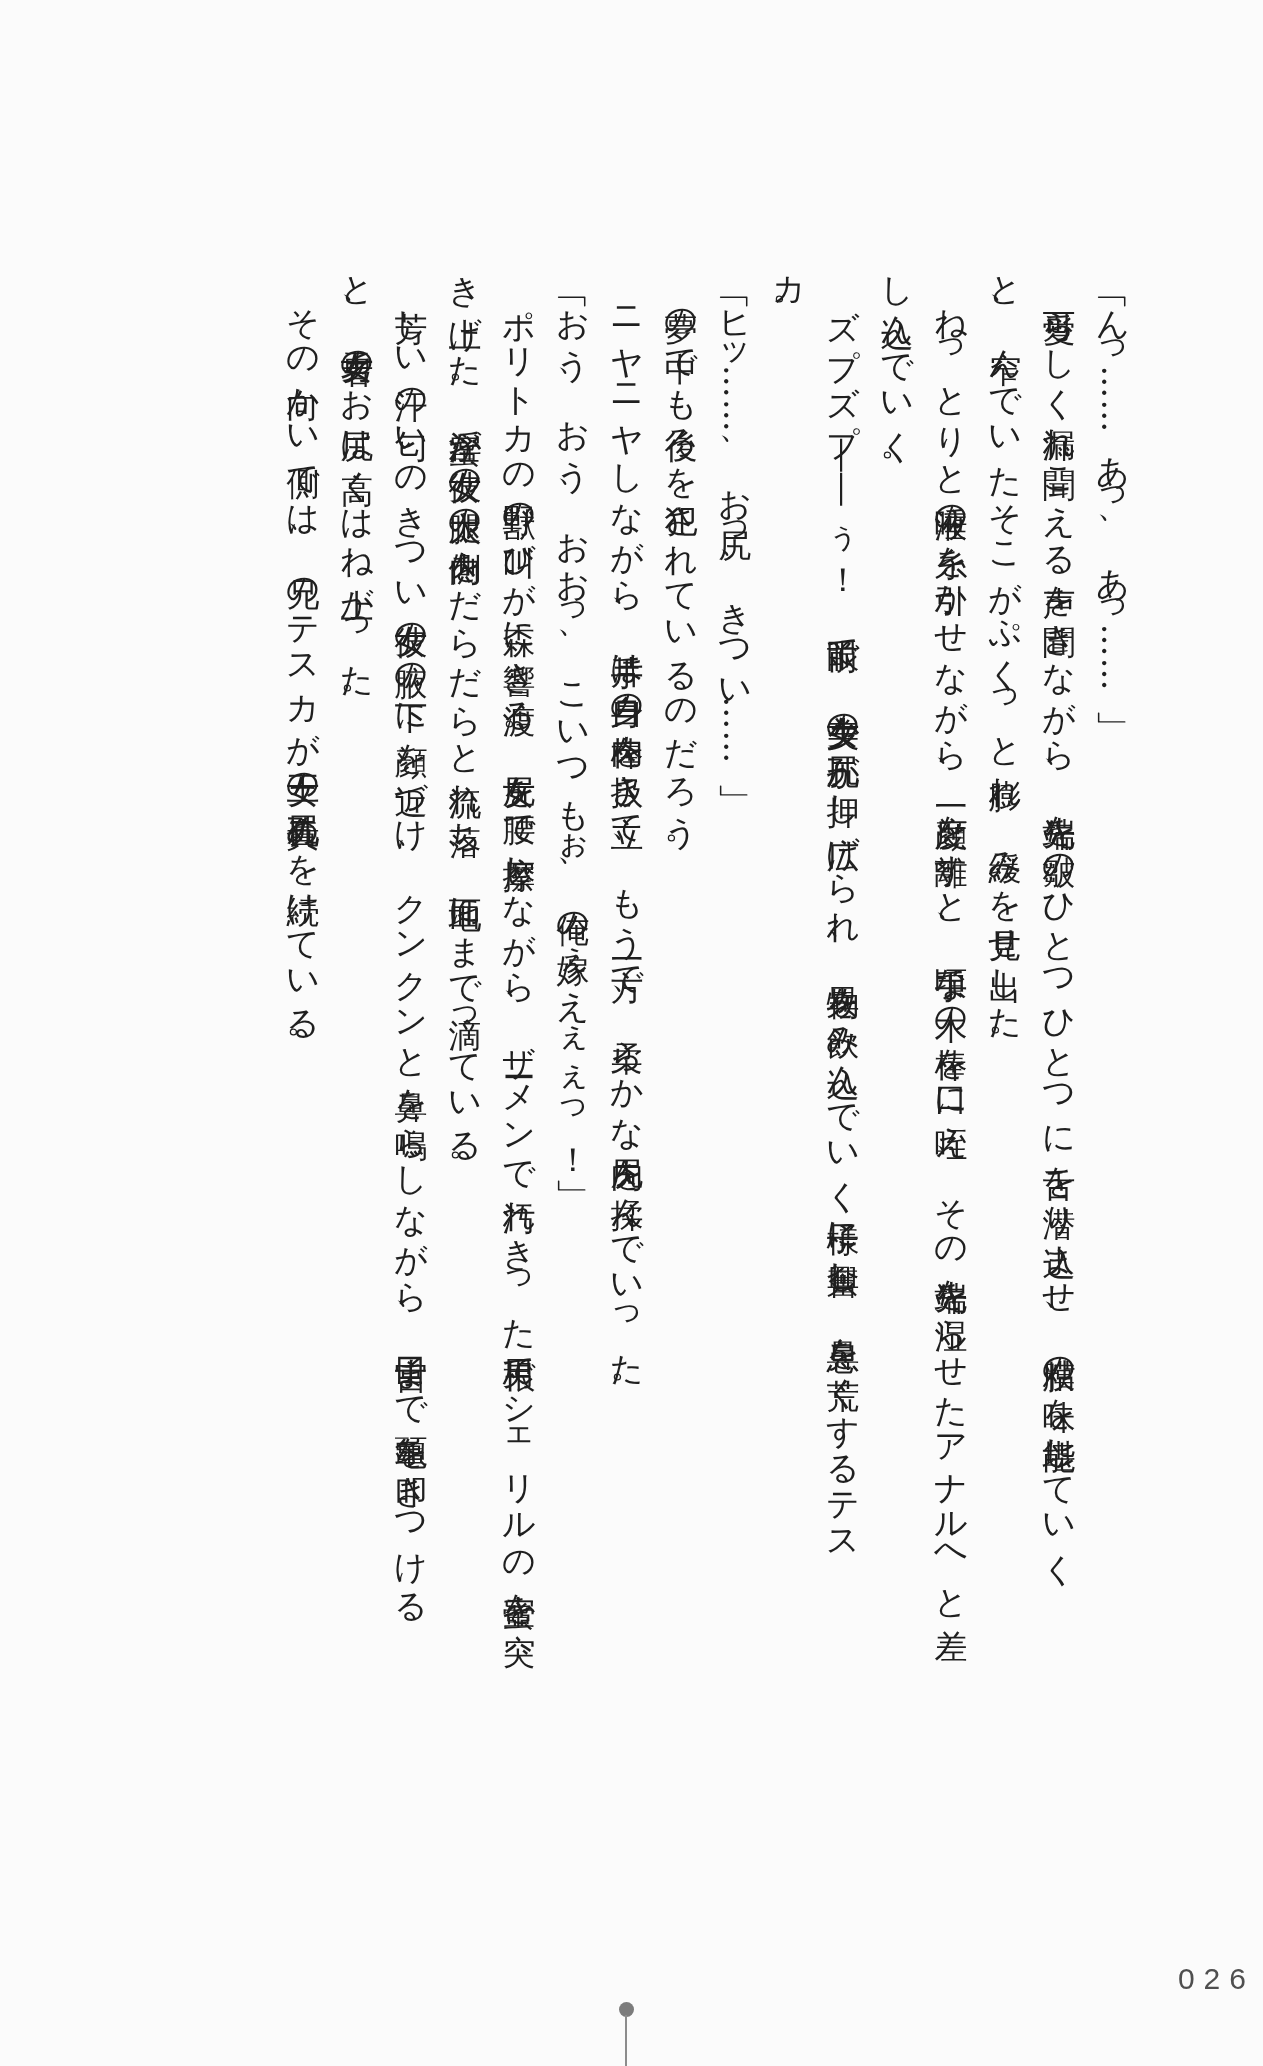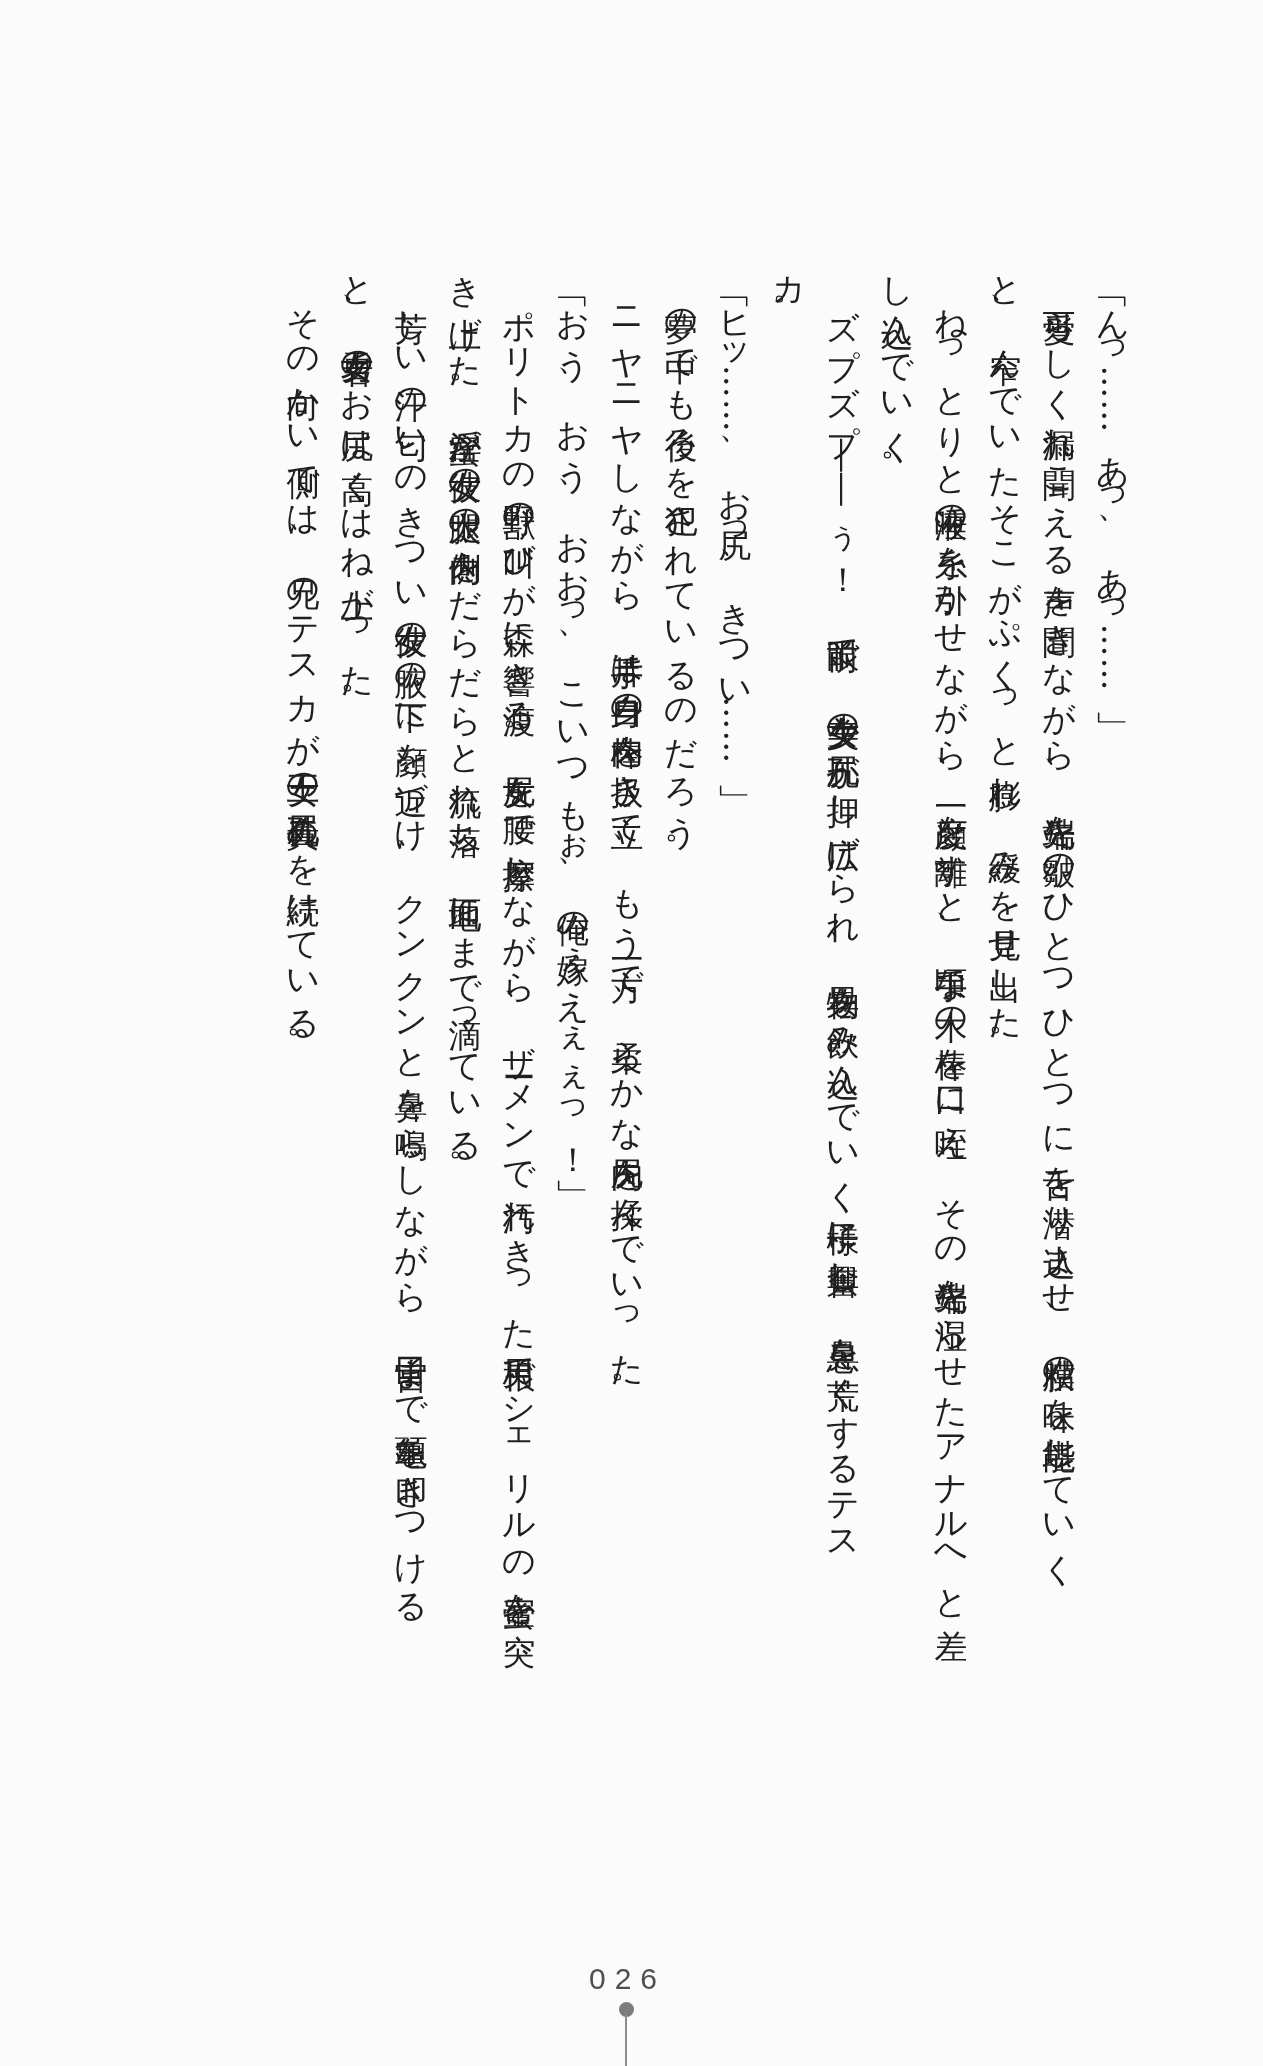--- a/index.html
+++ b/index.html
@@ -39,21 +39,21 @@
     left: 0;
     top: 1962px;
     width: 100%;
     height: 104px;
   }
   .page-number {
     position: absolute;
     top: 0;
     left: 0;
     right: 8px;
-    text-align: center;
+    text-align: right;
     font-family: "Liberation Sans", "DejaVu Sans", sans-serif;
     font-weight: 300;
     font-size: 30px;
     letter-spacing: 9px;
     color: #4f4f4f;
   }
   .footer-dot {
     position: absolute;
     top: 40px;
     left: 619px;

